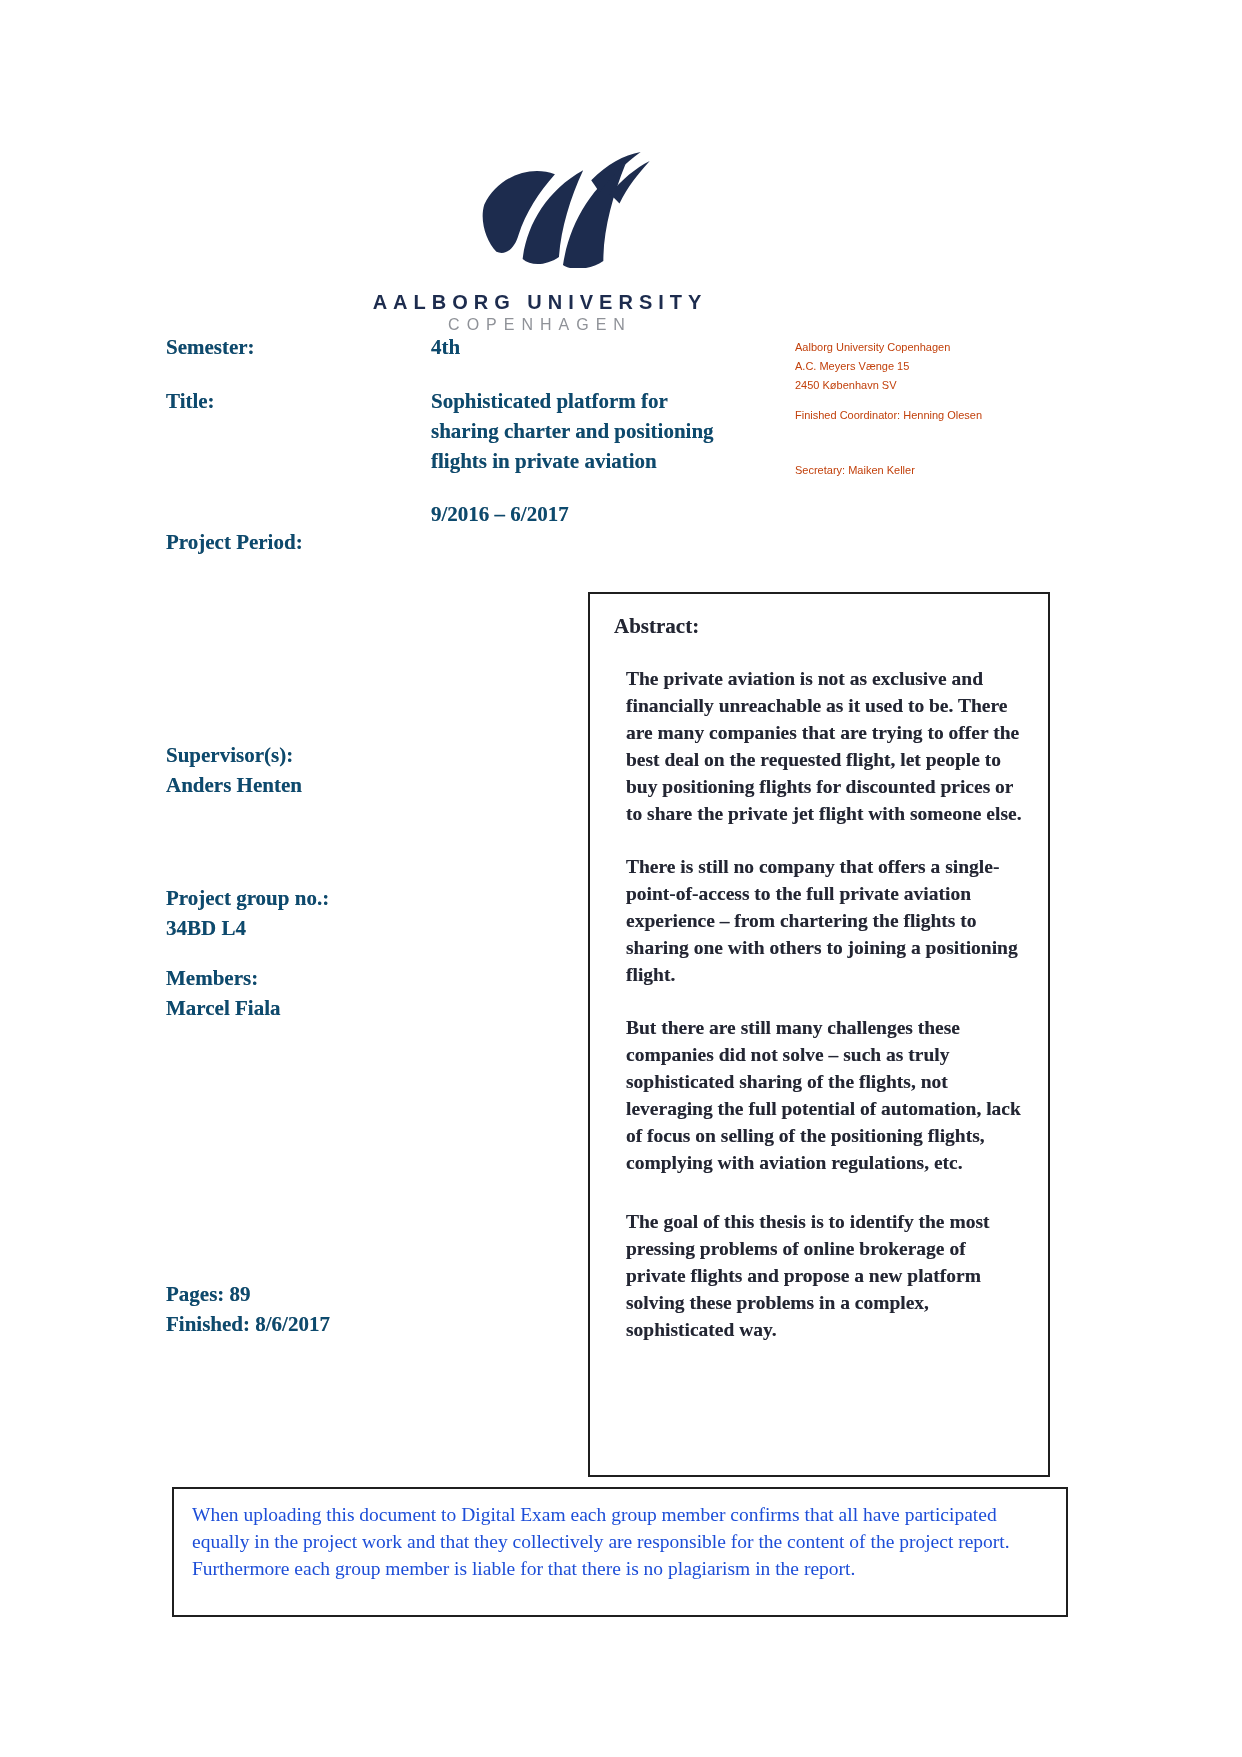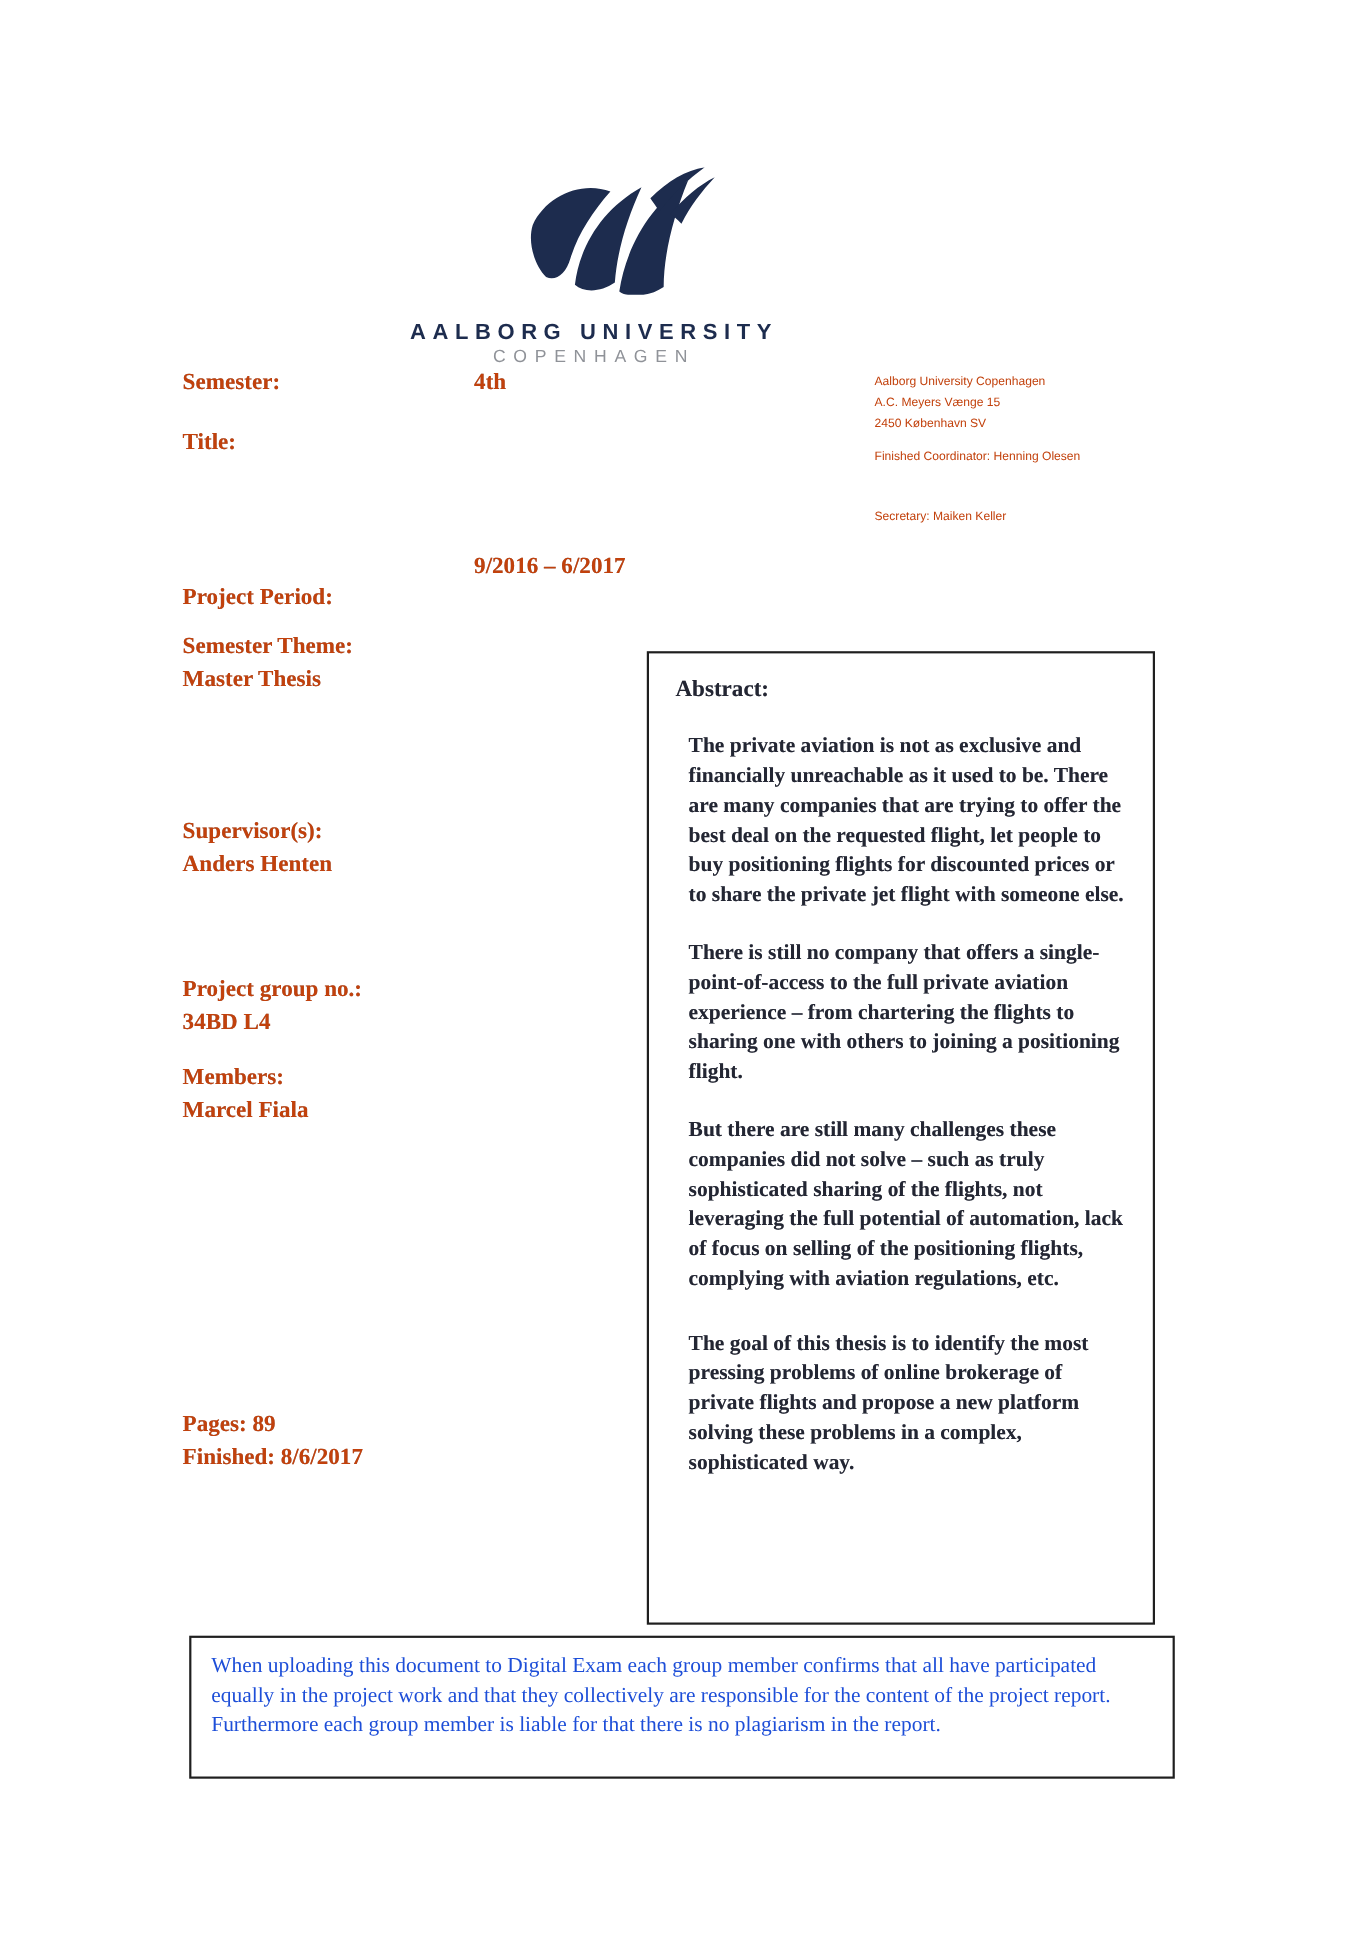--- a/index.html
+++ b/index.html
@@ -25,21 +25,21 @@
     position:absolute;left:348px;top:316px;width:384px;
     text-align:center;
     font-family:"Liberation Sans", sans-serif;
     font-weight:400;font-size:16px;letter-spacing:7px;
     color:#8f9298;white-space:nowrap;
   }
   
   .fld{
     position:absolute;
     font-size:21px;line-height:30px;font-weight:700;
-    color:#c2410c;
+    color:#0c4a6e;
     text-shadow:0 0 .6px rgba(35,38,51,.45);
   }
   .lbl-semester{left:166px;top:332px;}
   .val-semester{left:431px;top:332px;}
   .lbl-title{left:166px;top:386px;}
   .val-title{left:431px;top:386px;width:308px;}
   .lbl-period{left:166px;top:499px;margin-top:28px;}
   .val-period{left:431px;top:499px;}
   .blk-theme{left:166px;top:572px;}
   .blk-supervisor{left:166px;top:740px;}
@@ -92,28 +92,25 @@
     <path d="M112,28 C128,12 144,3 161,0 C146,11 132,24 120,40 C117,35 114,31 112,28 Z" fill="#1d2c4e"></path>
     <path d="M130,42 C143,27 156,16 170,9 C158,22 148,35 140,51 C136,47 133,44 130,42 Z" fill="#1d2c4e"></path>
   </svg>
   <div class="logo-wordmark">AALBORG UNIVERSITY</div>
   <div class="logo-sub">COPENHAGEN</div>
 
   <div class="fld lbl-semester">Semester:</div>
   <div class="fld val-semester">4th</div>
 
   <div class="fld lbl-title">Title:</div>
+  <div class="fld val-title">Sophisticated platform for sharing charter and positioning flights in private aviation</div>
 
   <div class="fld lbl-period">Project Period:</div>
   <div class="fld val-period">9/2016 – 6/2017</div>
 
-  <div class="fld blk-theme">
-    <div>Semester Theme:</div>
-    <div>Master Thesis</div>
-  </div>
 
   <div class="fld blk-supervisor">
     <div>Supervisor(s):</div>
     <div>Anders Henten</div>
   </div>
 
   <div class="fld blk-group">
     <div>Project group no.:</div>
     <div>34BD L4</div>
   </div>

